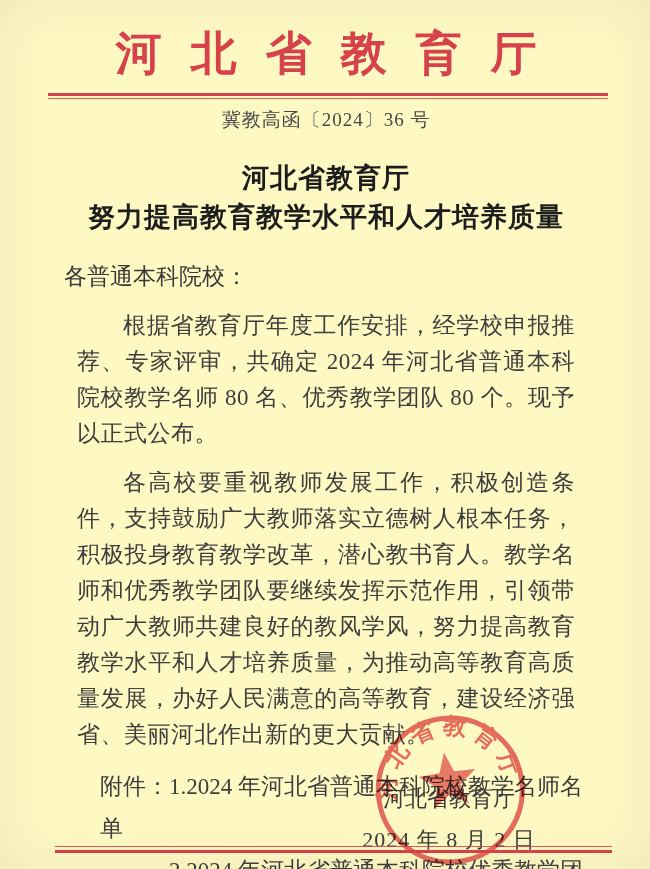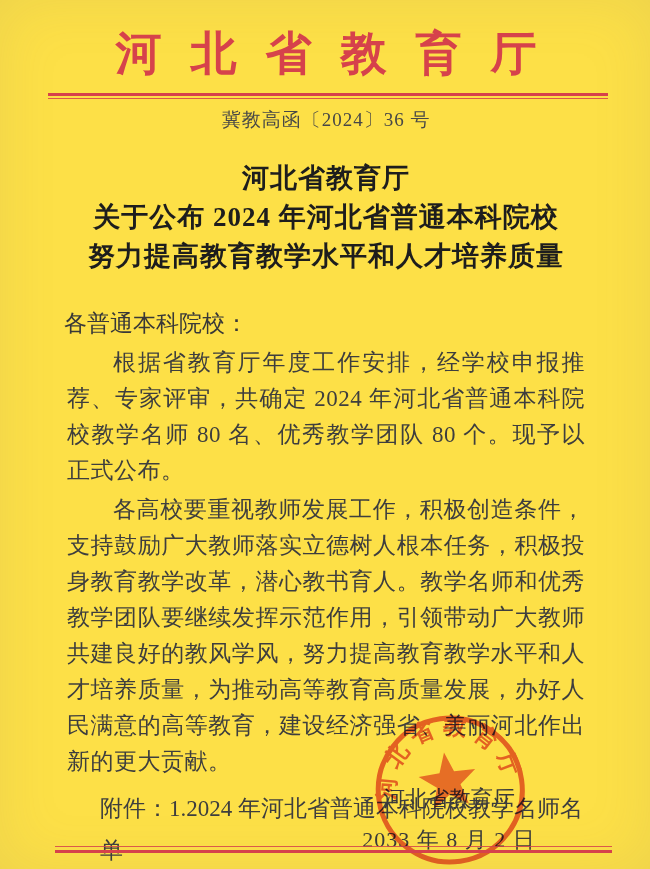--- a/index.html
+++ b/index.html
@@ -1,20 +1,20 @@
 <!DOCTYPE html>
 <html style="--accent-red: #d6424b; --seal-red: #e04f57; --ink: #3a3a3a;"><head>
 <meta charset="utf-8">
 <style>
   html,body{margin:0;padding:0;background:#f5f4f1;}
   .page{
     position:relative;
     width:650px;height:869px;
     margin:0 auto;
-    background:#fde047;
+    background:#fef9c3;
     box-shadow:inset 0 0 60px rgba(120,115,105,.12);
     overflow:hidden;
     font-family:"Liberation Serif","DejaVu Serif",serif;
     color:var(--ink,#3a3a3a);
     box-sizing:border-box;
     padding:26px 62px 0 64px;
   }
   .agency{
     font-size:46px;
     line-height:56px;
@@ -39,27 +39,27 @@
   .title-block{
     margin-top:26px;
     text-align:center;
     font-weight:bold;
     color:#1d1d1d;
     font-size:27px;
     line-height:39px;
     letter-spacing:1px;
   }
   .salutation{
-    margin-top:30px;
+    margin-top:22px;
     font-size:23px;
     line-height:36px;
     color:#383838;
   }
   .body-para{
-    margin:3px;
+    margin:13px;
     font-size:23px;
     line-height:36px;
     text-indent:2em;
     text-align:justify;
     color:#3e3e3e;
     letter-spacing:.5px;
   }
   .attach{
     margin-top:8px;
     margin-left:36px;
@@ -102,42 +102,41 @@
 
   <div class="rule-top">
     <div class="thick"></div>
     <div class="thin"></div>
   </div>
 
   <div class="doc-number">冀教高函〔2024〕36 号</div>
 
   <div class="title-block">
     <div>河北省教育厅</div>
-    <div>关于公布 2024 年河北省普通本科院校</div>
     <div>努力提高教育教学水平和人才培养质量</div>
   </div>
 
   <div class="salutation">各普通本科院校：</div>
 
   <p class="body-para">根据省教育厅年度工作安排，经学校申报推荐、专家评审，共确定 2024 年河北省普通本科院校教学名师 80 名、优秀教学团队 80 个。现予以正式公布。</p>
 
   <p class="body-para">各高校要重视教师发展工作，积极创造条件，支持鼓励广大教师落实立德树人根本任务，积极投身教育教学改革，潜心教书育人。教学名师和优秀教学团队要继续发挥示范作用，引领带动广大教师共建良好的教风学风，努力提高教育教学水平和人才培养质量，为推动高等教育高质量发展，办好人民满意的高等教育，建设经济强省、美丽河北作出新的更大贡献。</p>
 
   <div class="attach">
     <div class="attach-line1">
       <span>附件：</span><span>1.2024 年河北省普通本科院校教学名师名单</span>
     </div>
     <div class="attach-line2">
       <span>2.2024 年河北省普通本科院校优秀教学团队名单</span>
     </div>
   </div>
 
   <div class="sign-block">
     <div class="sign-name">河北省教育厅</div>
-    <div class="sign-date">2033 年 8 月 2 日</div>
+    <div class="sign-date">2024 年 8 月 2 日</div>
   </div>
 
   <svg class="seal" viewBox="0 0 184 164" aria-hidden="true">
     <circle cx="92" cy="84" r="72" fill="none" style="stroke:var(--seal-red,#e04f57);" stroke-width="5"></circle>
     <path id="sealArc" d="M 36 84 A 56 56 0 0 1 148 84" fill="none"></path>
     <text font-size="23" style="fill:var(--seal-red,#e04f57);" letter-spacing="7" font-weight="bold">
       <textPath href="#sealArc" startOffset="50%" text-anchor="middle">河北省教育厅</textPath>
     </text>
     <polygon transform="translate(91,76)" style="fill:var(--seal-red,#e04f57);" fill-opacity="0.9" points="0,-30 7.35,-10.11 28.53,-9.27 11.89,3.86 17.63,24.27 0,12.5 -17.63,24.27 -11.89,3.86 -28.53,-9.27 -7.35,-10.11"></polygon>
   </svg>

